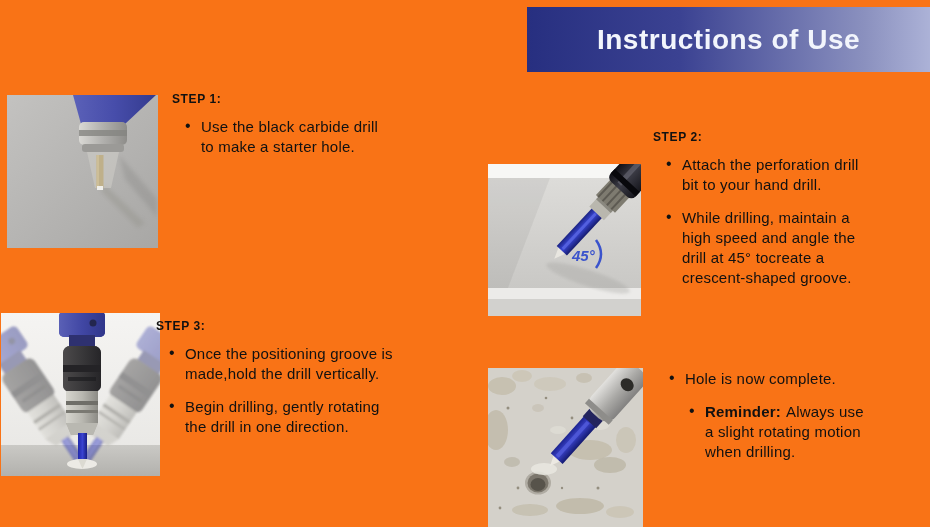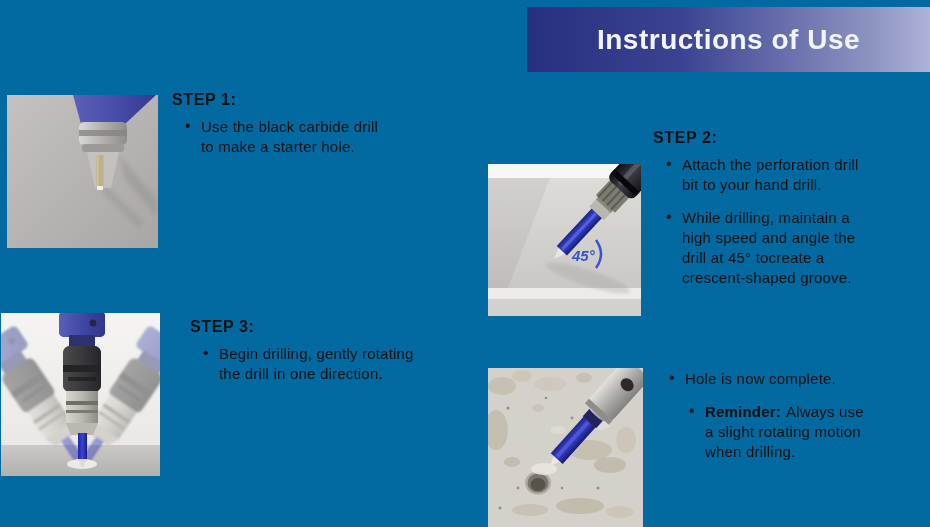--- a/index.html
+++ b/index.html
@@ -1,38 +1,38 @@
 <!DOCTYPE html>
 <html><head>
 <meta charset="utf-8">
 <style>
   html,body{margin:0;padding:0;background:#ffffff;}
-  .page{position:relative;width:930px;height:527px;background:#0369a1;overflow:hidden;
+  .page{position:relative;width:930px;height:527px;background:#f97316;overflow:hidden;
         font-family:"Liberation Sans","DejaVu Sans",sans-serif;color:#111111;}
 
   
   .banner{position:absolute;left:527px;top:7px;width:403px;height:65px;
           background:linear-gradient(90deg,#272f80 0%,#3b4292 38%,#8b91bf 84%,#acb2d7 100%);
           display:flex;align-items:center;justify-content:center;}
   .banner-title{color:#f2f5fc;font-size:28px;font-weight:bold;letter-spacing:.5px;}
 
   
   .photo{position:absolute;margin:0;padding:0;line-height:0;}
   #photo1{left:7px;top:95px;}
   #photo2{left:488px;top:164px;}
   #photo3{left:1px;top:313px;}
   #photo4{left:488px;top:368px;}
 
   
   .steptext{position:absolute;font-size:15px;line-height:20px;letter-spacing:.2px;}
   #text1{left:172px;top:90px;width:318px;}
   #text2{left:653px;top:128px;width:278px;}
-  #text3{left:190px;top:317px;width:318px;}
+  #text3{left:156px;top:317px;width:318px;}
   #text4{left:656px;top:369px;width:274px;}
-  .h{margin:0 0 8px 0;font-size:16px;line-height:19px;font-weight:bold;letter-spacing:.6px;}
+  .h{margin:0 0 8px 0;font-size:12px;line-height:19px;font-weight:bold;letter-spacing:.6px;}
   .bullet{position:relative;padding-left:29px;margin:0 0 13px 0;}
   .bullet::before{content:"\2022";position:absolute;left:13px;top:-1px;font-size:16px;}
   .l2{margin-left:20px;}
   .bb{font-weight:bold;padding-right:5px;}
   .bt{white-space:pre-line;margin-top:20px;}
 
   svg text{font-family:"Liberation Sans","DejaVu Sans",sans-serif;}
 </style>
 </head>
 <body>
@@ -195,20 +195,22 @@
       <use href="#drill3" transform="rotate(-34 81 152)" opacity=".45" filter="url(#soft3)"></use>
       <use href="#drill3" transform="rotate(34 81 152)" opacity=".45" filter="url(#soft3)"></use>
       <use href="#drill3"></use>
       <ellipse cx="81" cy="151" rx="15" ry="5" fill="#eceae5"></ellipse>
       <polygon points="77,146 86,146 81.5,156" fill="#dcdad2"></polygon>
     </svg>
   </figure>
 
   <div class="steptext" id="text3">
     <h3 class="h">STEP 3:</h3>
+    <div class="bullet l1"><span class="bt">Once the positioning groove is
+made,hold the drill vertically.</span></div>
     <div class="bullet l1"><span class="bt">Begin drilling, gently rotating
 the drill in one direction.</span></div>
   </div>
 
   <figure class="photo" id="photo4">
     <svg width="155" height="159" viewBox="0 0 155 159">
       <defs>
         <linearGradient id="p4bit" x1="0" y1="0" x2="1" y2="0">
           <stop offset="0" stop-color="#1d2490"></stop>
             <stop offset=".45" stop-color="#3b43cc"></stop>

